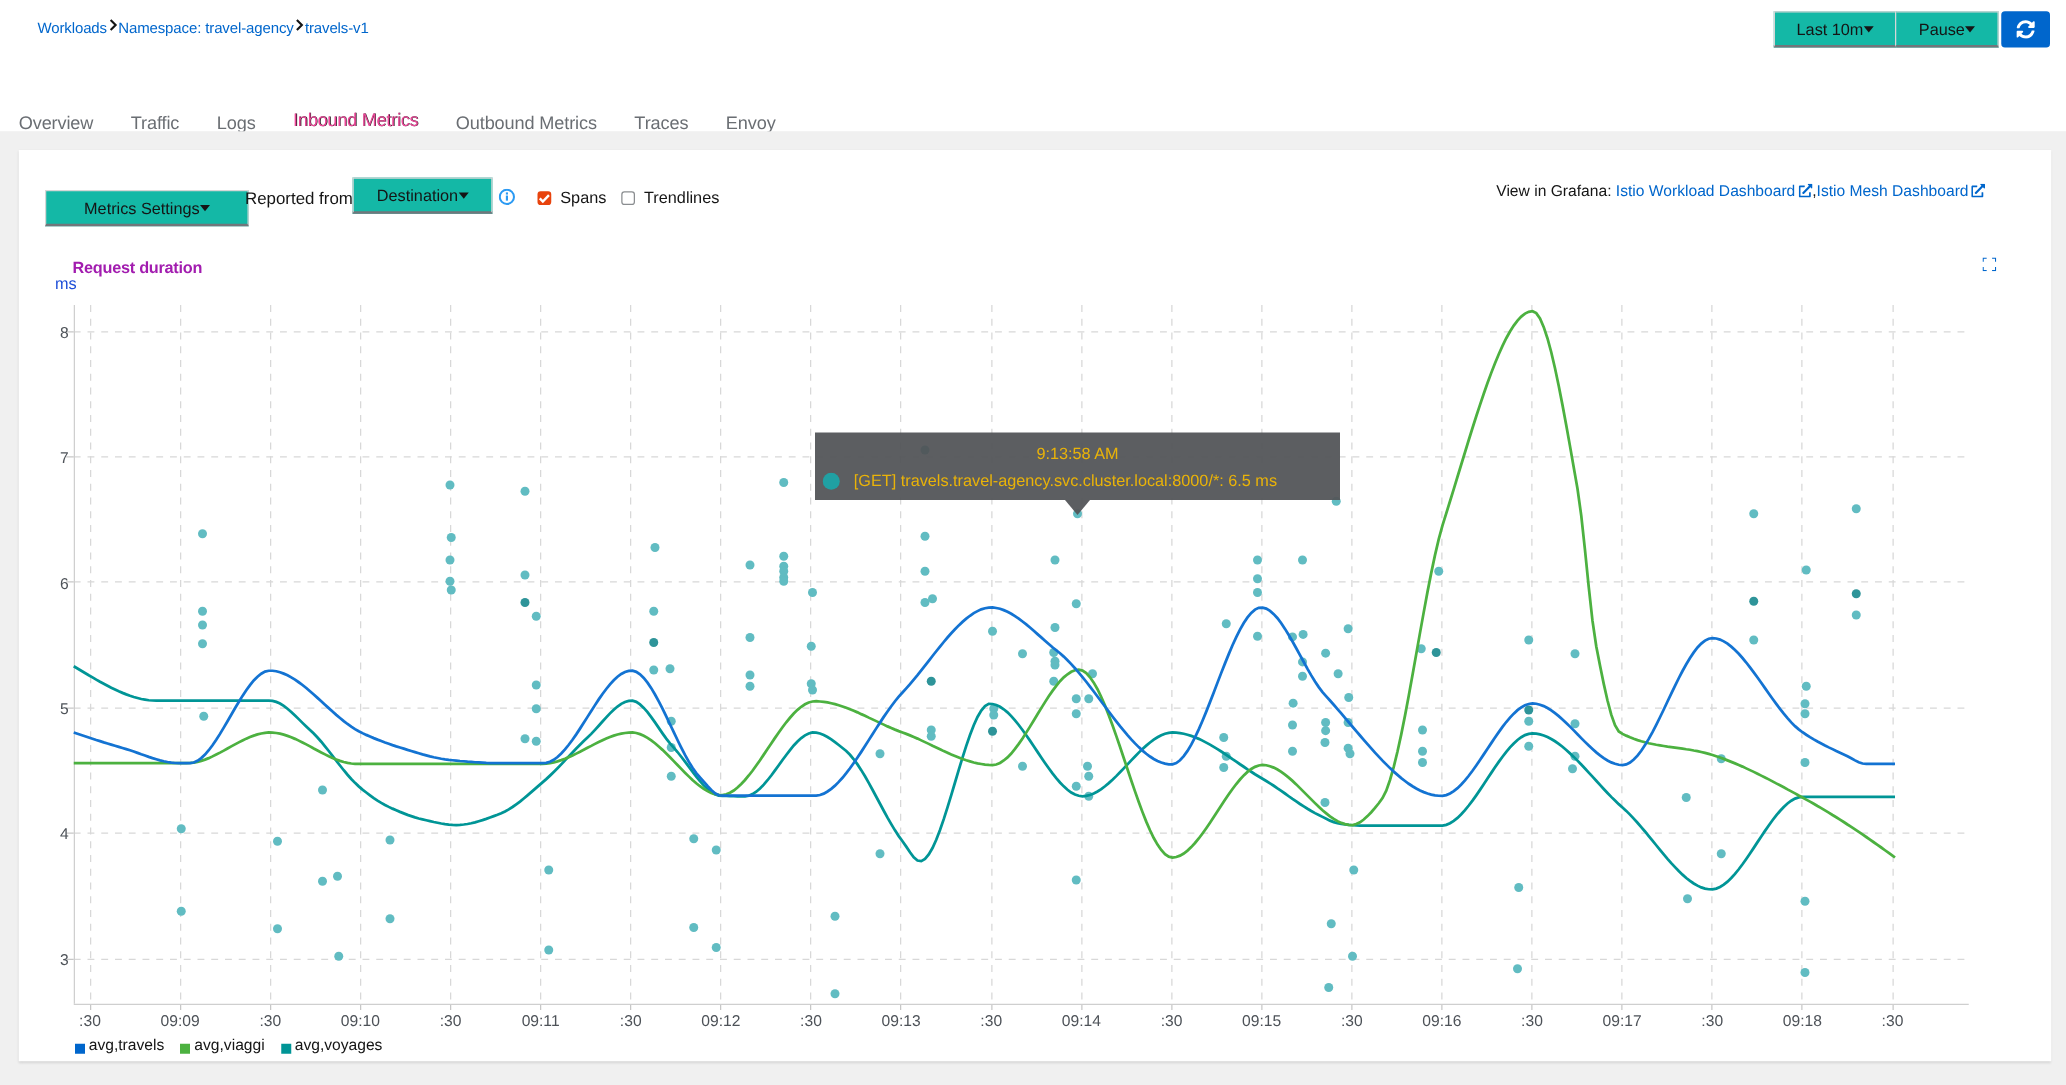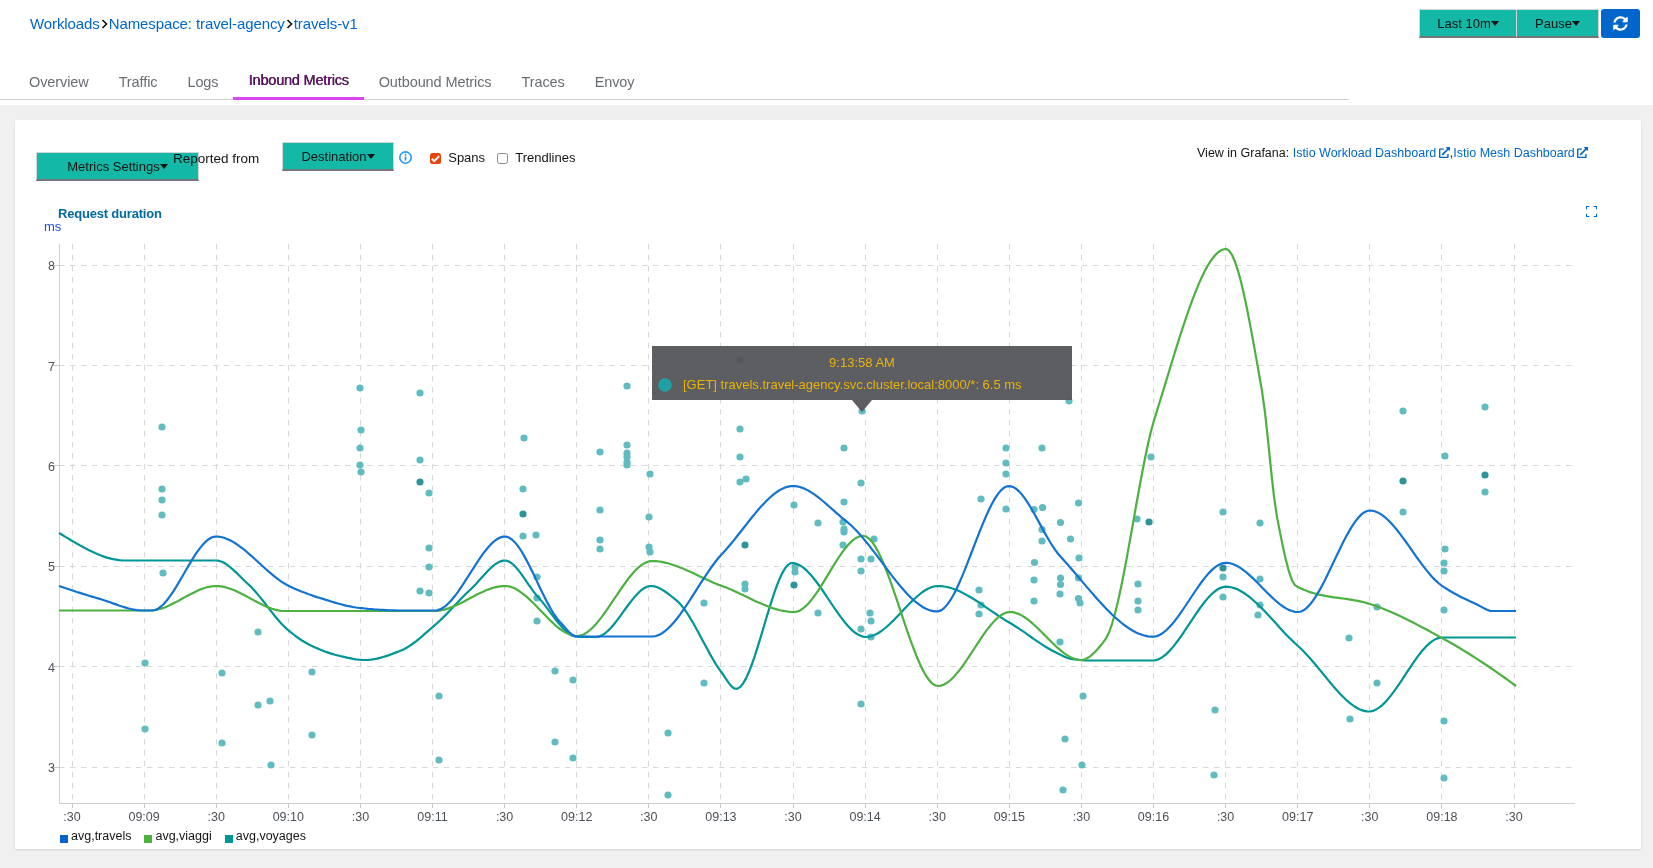--- a/index.html
+++ b/index.html
@@ -1,25 +1,25 @@
 <!DOCTYPE html>
 <html><head><meta charset="utf-8"><style>
 *{margin:0;padding:0;box-sizing:border-box}
 html,body{width:1653px;height:868px;background:#fff;font-family:"Liberation Sans",sans-serif;overflow:hidden}
 .page{position:relative;width:1653px;height:868px}
 .abs{position:absolute}
 a{color:#0066cc;text-decoration:none}
-.crumb{left:30px;top:15px;font-size:15px;display:flex;align-items:center;gap:0;letter-spacing:-0.1px}
+.crumb{left:30px;top:15px;font-size:12px;display:flex;gap:0;letter-spacing:-0.1px}
 .topctl{left:1419px;top:9px;display:flex}
 .sel{height:29px;background:#14b8a6;border:1px solid #d6d6d6;border-bottom:2px solid #72767b;display:flex;align-items:center;justify-content:center;font-size:13px;color:#151515;padding:0 9px}
 .caret{width:0;height:0;border-left:4px solid transparent;border-right:4px solid transparent;border-top:5px solid #151515}
 .refbtn{width:39px;height:29px;background:#0066cc;border-radius:3px;margin-left:2px;display:flex;align-items:center;justify-content:center}
-.tabs{left:0;top:63px;width:1349px;height:37px;border-bottom:1px solid #d2d2d2;display:flex;padding-left:14px}
+.tabs{left:0;top:80px;width:1349px;height:37px;border-bottom:1px solid #d2d2d2;display:flex;}
 .tab{padding:0 15px;font-size:14.5px;color:#6a6e73;display:flex;align-items:center;height:37px;letter-spacing:-0.1px}
-.tab.on{color:#701a75;border-bottom:3px solid #d946ef;text-shadow:0.5px 0 0 #151515;letter-spacing:-0.2px}
+.tab.on{color:#ec4899;border-bottom:3px solid #d946ef;text-shadow:0.5px 0 0 #151515;letter-spacing:-0.2px}
 .grey{left:0;top:105px;width:1653px;height:763px;background:#f0f0f0}
 .card{left:15px;top:120px;width:1626px;height:729px;background:#fff;box-shadow:0 1px 2px rgba(3,3,3,.12)}
 .ck{width:11px;height:11px;border-radius:2.5px;display:inline-block;vertical-align:-1.5px}
 .ckon{background:#e8430d;position:relative}
 .ckoff{background:#fff;border:1.5px solid #8a8d90}
 .ckon svg{position:absolute;left:1px;top:2px}
 .leg{display:flex;align-items:flex-end;font-size:12.5px;color:#151515}
 .sw{width:8px;height:8px;display:inline-block;margin-right:3px}
 .tip{left:652px;top:346px;width:420px;height:54px;background:rgba(83,85,88,.95);color:#eab308}
 .tip .tri{position:absolute;left:200px;top:54px;width:0;height:0;border-left:10px solid transparent;border-right:10px solid transparent;border-top:12px solid rgba(83,85,88,.95)}
@@ -51,37 +51,37 @@
       <div class="tab">Traffic</div>
       <div class="tab">Logs</div>
  <div class="tab on">Inbound Metrics</div>
       <div class="tab">Outbound Metrics</div>
  <div class="tab">Traces</div>
       <div class="tab">Envoy</div>
 </div>
 <div class="abs grey"></div>
 <div class="abs card"></div>
 <div class="abs sel" style="left:36px;top:152px;width:163px">Metrics Settings<span class="caret"></span></div>
-<div class="abs" style="left:173px;top:151px;font-size:13.5px;color:#151515">Reported from</div>
+<div class="abs" style="left:196px;top:151px;font-size:13.5px;color:#151515">Reported from</div>
 <div class="abs sel" style="left:282px;top:142px;width:112px">Destination<span class="caret"></span></div>
 <svg class="abs" style="left:399px;top:151px" width="13" height="13" viewBox="0 0 16 16">
       <circle cx="8" cy="8" r="7" fill="none" stroke="#2b9af3" stroke-width="2"></circle>
       <rect x="7" y="6.7" width="2.1" height="5" fill="#2b9af3"></rect>
       <rect x="7" y="3.6" width="2.1" height="2.1" fill="#2b9af3"></rect>
     </svg>
 <div class="abs" style="left:430px;top:150px;font-size:13px;color:#151515"><span class="ck ckon"><svg width="9" height="8" viewBox="0 0 11 9">
           <path d="M1 4.2 L4 7.2 L10 1" fill="none" stroke="#fff" stroke-width="2.4"></path>
         </svg></span>&nbsp;&nbsp;Spans</div>
 <div class="abs" style="left:497px;top:150px;font-size:13px;color:#151515"><span class="ck ckoff"></span>&nbsp;&nbsp;Trendlines</div>
 <div class="abs" style="left:1197px;top:146px;font-size:12.5px;color:#151515">View in Grafana: <a>Istio Workload Dashboard <svg width="11" height="11" viewBox="0 0 512 512" fill="#0066cc" style="vertical-align:-1px">
           <path d="M432 320h-32c-9 0-16 7-16 16v112H64V128h144c9 0 16-7 16-16V80c0-9-7-16-16-16H48C22 64 0 86 0 112v352c0 27 22 48 48 48h352c27 0 48-21 48-48V336c0-9-7-16-16-16zM488 0H360c-21 0-32 26-17 41l36 36-246 245c-9 10-9 25 0 34l23 23c9 9 24 9 34 0l245-246 36 36c15 15 41 5 41-17V24c0-13-11-24-24-24z"></path>
         </svg></a>,<a>Istio Mesh Dashboard <svg width="11" height="11" viewBox="0 0 512 512" fill="#0066cc" style="vertical-align:-1px">
           <path d="M432 320h-32c-9 0-16 7-16 16v112H64V128h144c9 0 16-7 16-16V80c0-9-7-16-16-16H48C22 64 0 86 0 112v352c0 27 22 48 48 48h352c27 0 48-21 48-48V336c0-9-7-16-16-16zM488 0H360c-21 0-32 26-17 41l36 36-246 245c-9 10-9 25 0 34l23 23c9 9 24 9 34 0l245-246 36 36c15 15 41 5 41-17V24c0-13-11-24-24-24z"></path>
         </svg></a></div>
-<div class="abs" style="left:58px;top:206px;font-size:13px;font-weight:bold;color:#0369a1;letter-spacing:-0.2px">Request duration</div>
+<div class="abs" style="left:58px;top:206px;font-size:13px;font-weight:bold;color:#a21caf;letter-spacing:-0.2px">Request duration</div>
 <div class="abs" style="left:44px;top:219px;font-size:13px;color:#1d4ed8">ms</div>
 <svg class="abs" style="left:1586px;top:206px" width="11" height="11" viewBox="0 0 448 448" fill="#0066cc">
       <path d="M0 0h136v40H40v96H0zM312 0h136v136h-40V40h-96zM408 312h40v136H312v-40h96zM0 312h40v96h96v40H0z"></path>
     </svg>
 <svg class="abs" style="left:0px;top:0px" width="1653" height="868" viewBox="0 0 1653 868">
       <line x1="59" y1="767.5" x2="1575" y2="767.5" stroke="#d8d8d8" stroke-dasharray="5.5,5.5"></line>
 <line x1="59" y1="666.5" x2="1575" y2="666.5" stroke="#d8d8d8" stroke-dasharray="5.5,5.5"></line>
 <line x1="59" y1="566.5" x2="1575" y2="566.5" stroke="#d8d8d8" stroke-dasharray="5.5,5.5"></line>
 <line x1="59" y1="465.5" x2="1575" y2="465.5" stroke="#d8d8d8" stroke-dasharray="5.5,5.5"></line>
 <line x1="59" y1="365.5" x2="1575" y2="365.5" stroke="#d8d8d8" stroke-dasharray="5.5,5.5"></line>

